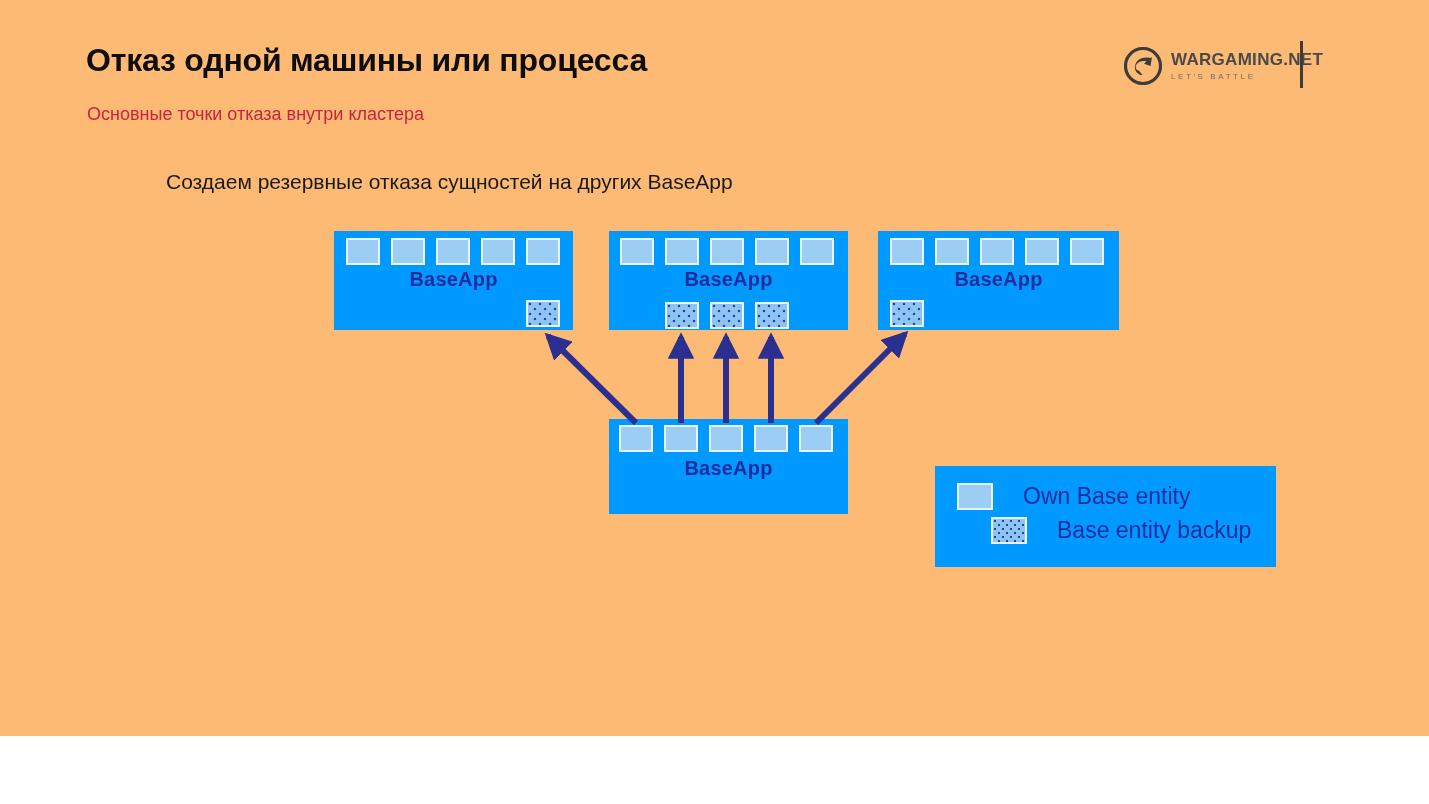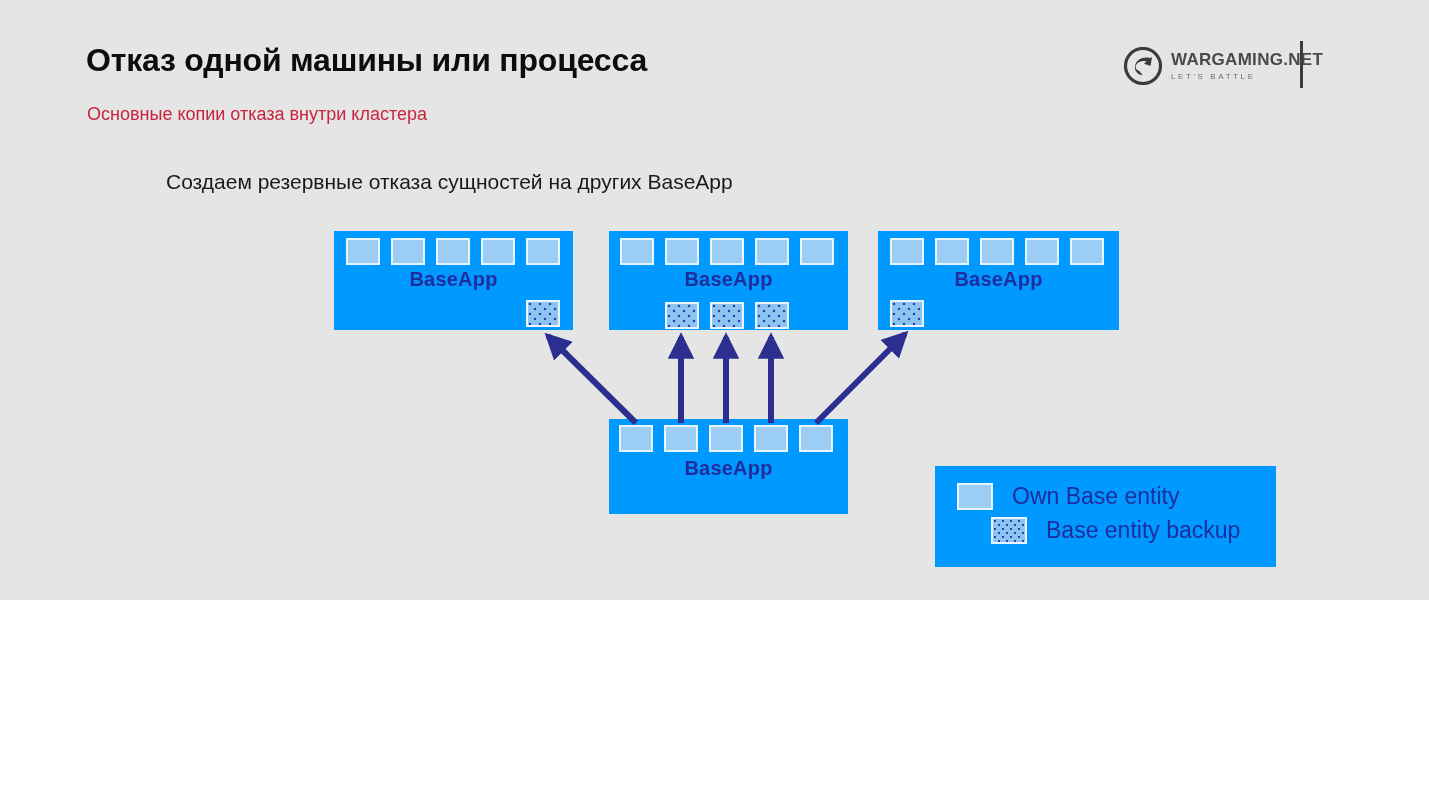--- a/index.html
+++ b/index.html
@@ -6,22 +6,22 @@
   html, body {
     width: 1429px;
     height: 804px;
     background: #ffffff;
     font-family: "Liberation Sans", sans-serif;
     overflow: hidden;
   }
   .slide {
     position: relative;
     width: 1429px;
-    height: 600px;
-    background: #e5e5e5;
+    height: 736px;
+    background: #fdba74;
   }
 
   
   .slide-title {
     position: absolute;
     left: 86px;
     top: 42px;
     font-size: 32px;
     font-weight: bold;
     color: #0d0d0d;
@@ -145,35 +145,35 @@
   }
   .legend-swatch.own { background: #9ccdf5; }
   .legend-swatch.backup {
     background-color: #8cc5f2;
     background-image:
       radial-gradient(circle at 2px 2px, #2b3fae 1.3px, transparent 1.5px),
       radial-gradient(circle at 6px 6px, #2b3fae 1.3px, transparent 1.5px);
     background-size: 8px 8px, 8px 8px;
   }
   .legend-label {
-    margin-left: 19px;
+    margin-left: 30px;
     font-size: 23px;
     color: #1f2d9e;
     white-space: nowrap;
   }
 
   .arrows { position: absolute; left: 0; top: 0; }
 </style>
 </head>
 <body>
 
 <div class="slide">
 
   <div class="slide-title">Отказ одной машины или процесса</div>
-  <div class="slide-subtitle">Основные копии отказа внутри кластера</div>
+  <div class="slide-subtitle">Основные точки отказа внутри кластера</div>
   <div class="body-text">Создаем резервные отказа сущностей на других BaseApp</div>
 
   <div class="logo-wrap">
     <span class="logo-mark">
       <svg viewBox="0 0 38 38" width="38" height="38" aria-hidden="true">
         <circle cx="19" cy="19" r="17.5" fill="none" stroke="#3c3c3c" stroke-width="3.2"></circle>
         <path d="M26 11c-7.5-1.6-14 1.8-15 8.2-0.8 5.3 3.2 8.6 7.6 8.9l-3.6-4.3c-2.2-0.3-3.6-2-3.3-4.2 0.6-3.9 5.3-6.2 10.6-5.4l-2.2 2.6L26.5 19 28 10.2z" fill="#3c3c3c"></path>
       </svg>
     </span>
     <span class="logo-text">

